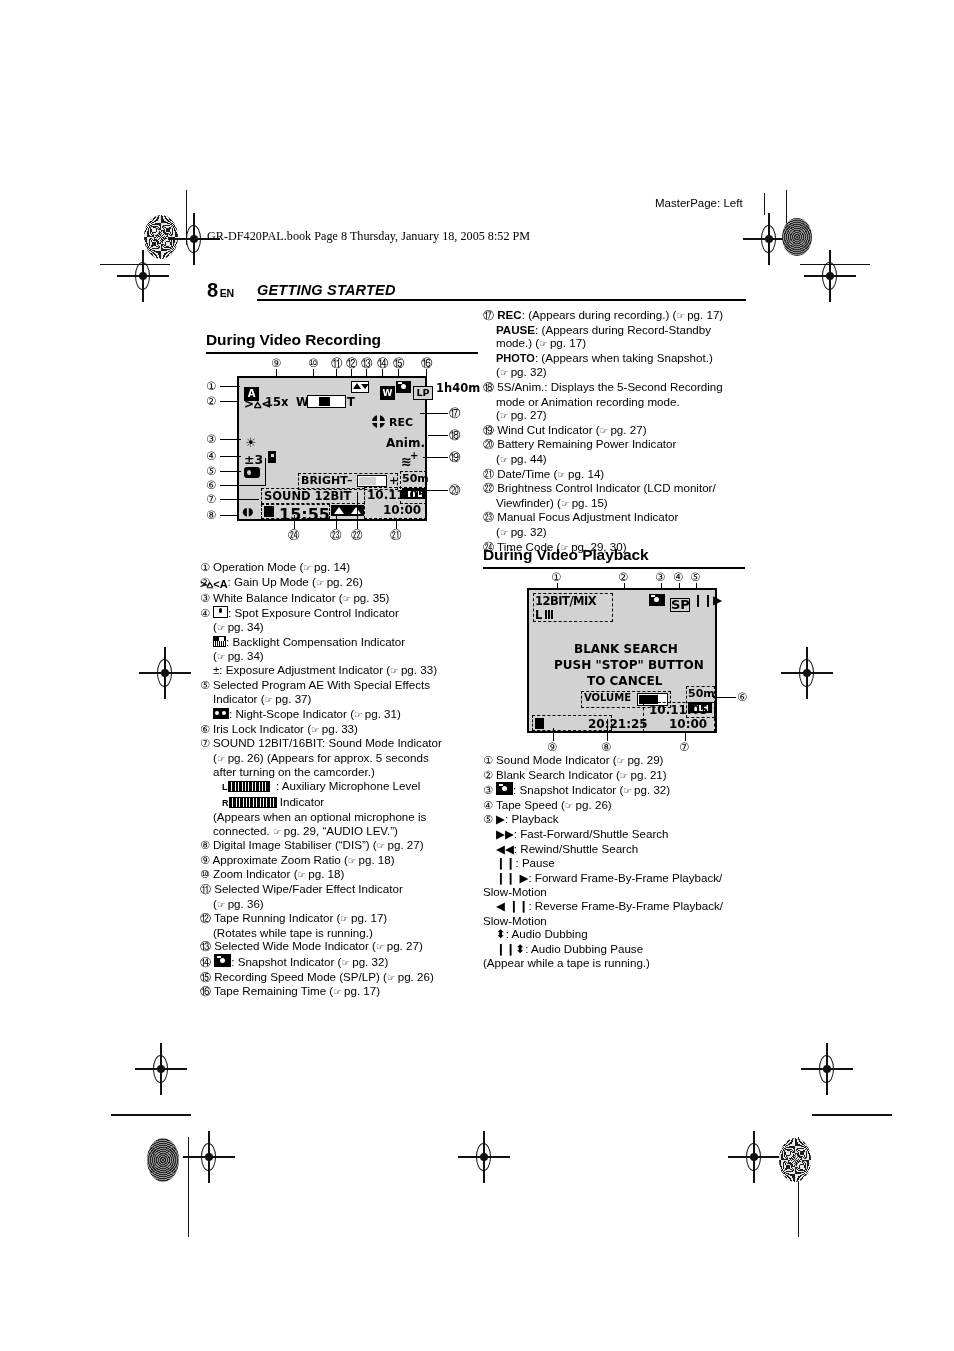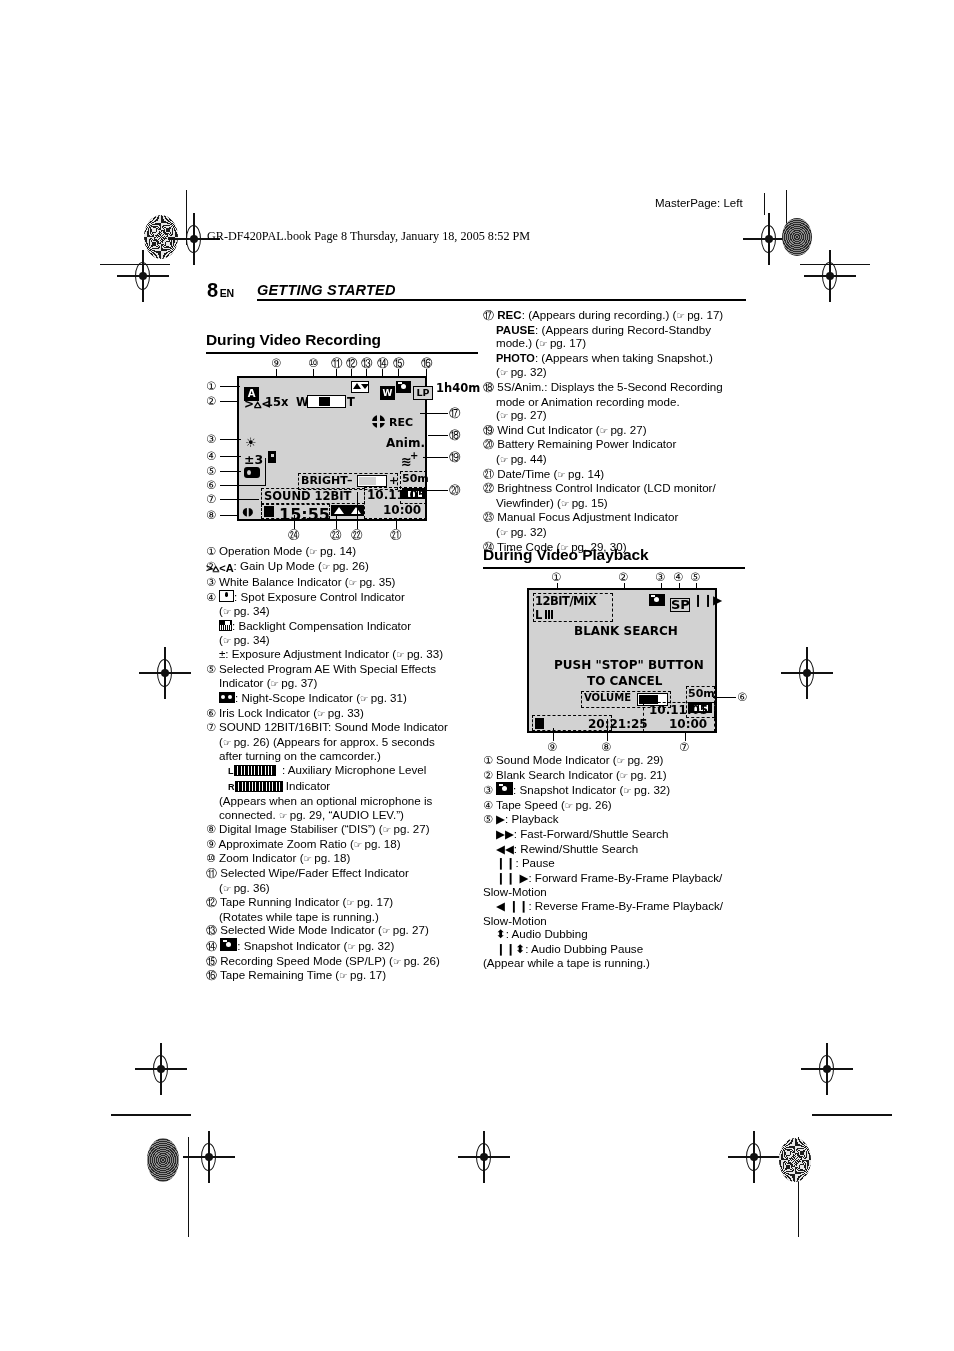--- a/index.html
+++ b/index.html
@@ -40,21 +40,21 @@
   h1.maintitle{position:absolute;left:206px;top:303px;margin:0;
      font-family:"Liberation Sans", sans-serif;font-weight:bold;font-size:21.5px;
      letter-spacing:-.2px;}
   h2.subtitle{position:absolute;margin:0;font-family:"Liberation Sans", sans-serif;
      font-weight:bold;font-size:15.5px;letter-spacing:-.1px;}
   .subrule{position:absolute;height:1.6px;background:#000;}
 
   
   .col{position:absolute;width:272px;font-family:"Liberation Sans", sans-serif;
        font-size:11.6px;line-height:13.6px;}
-  .colL{left:206px;}
+  .colL{left:200px;margin-top:16px;}
   .colR{left:483px;}
   .li{display:block;text-indent:-13px;padding-left:13px;margin:0;}
   .li.cont{text-indent:0;padding-left:13px;}
   .cnum{font-family:"DejaVu Sans", sans-serif;font-size:11px;}
   .b{font-weight:bold;}
   .arrow{font-family:"DejaVu Sans", sans-serif;font-size:9.5px;letter-spacing:-1px;}
 
   
   .ic{display:inline-block;vertical-align:-2px;}
   .ic-spot{width:13px;height:10px;border:1.2px solid #000;background:#fff;position:relative;vertical-align:-1px;}
@@ -401,21 +401,21 @@
 
     <div style="position:absolute;left:120px;top:4px;width:16px;height:12px;background:#000;"></div>
     <div style="position:absolute;left:125px;top:7px;width:5px;height:5px;background:#fff;border-radius:50%;"></div>
     <div style="position:absolute;left:122px;top:5px;width:4px;height:2px;background:#fff;"></div>
 
     <div class="t" style="left:141px;top:4px;">
       <span class="obox" style="width:18px;height:12px;font-size:13px;line-height:11px;">SP</span>
     </div>
     <div class="t" style="left:164px;top:3px;font-size:12px;">❙❙▶</div>
 
-    <div class="t" style="left:45px;top:34px;font-size:12px;">BLANK  SEARCH</div>
+    <div class="t" style="left:45px;top:52px;font-size:12px;">BLANK  SEARCH</div>
     <div class="t" style="left:25px;top:68px;font-size:12px;">PUSH "STOP" BUTTON</div>
     <div class="t" style="left:58px;top:84px;font-size:12px;">TO  CANCEL</div>
 
     <div class="dash" style="left:52px;top:101px;width:90px;height:17px;"></div>
     <div class="t" style="left:55px;top:102px;font-size:10px;">VOLUME</div>
     <div style="position:absolute;left:108px;top:103px;width:31px;height:13px;border:1.6px solid #000;box-sizing:border-box;background:#fff;"></div>
     <div style="position:absolute;left:110px;top:105px;width:19px;height:9px;background:#000;"></div>
 
     <div class="dash" style="left:157px;top:96px;width:29px;height:32px;"></div>
     <div class="t" style="left:159px;top:97px;font-size:11px;">50m</div>

